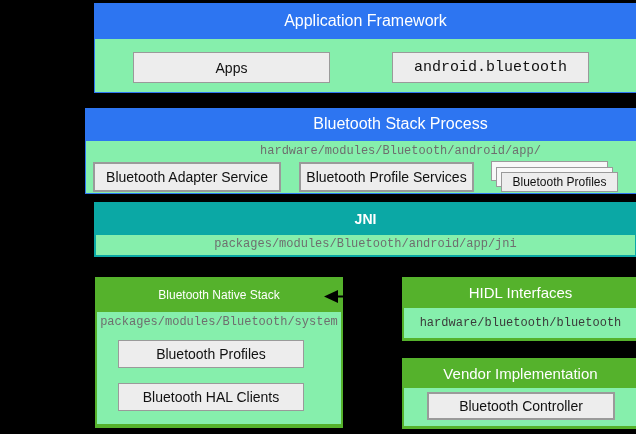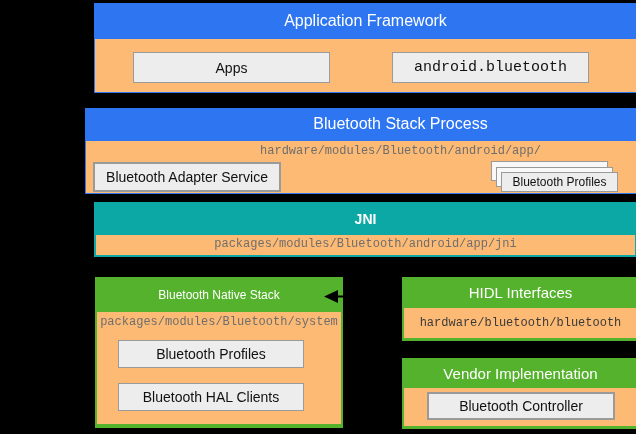--- a/index.html
+++ b/index.html
@@ -3,21 +3,21 @@
 <meta charset="utf-8">
 <style>
   html,body{margin:0;padding:0;background:#000;}
   .canvas{position:relative;width:636px;height:434px;background:#000;overflow:hidden;
           font-family:"Liberation Sans",sans-serif;}
   .block{position:absolute;box-sizing:border-box;margin-left:11px;}
   .hdr{display:flex;align-items:center;justify-content:center;color:#fff;box-sizing:border-box;}
   .blue-bg{background:var(--blue);}
   .teal-bg{background:var(--teal);}
   .green-bg{background:var(--green);}
-  .body{position:absolute;background:#fdba74;box-sizing:border-box;}
+  .body{position:absolute;background:#86efac;box-sizing:border-box;}
   .gbox{position:absolute;box-sizing:border-box;background:var(--box_bg);
         border:1px solid var(--box_border);display:flex;align-items:center;justify-content:center;
         color:#111;}
   .gbox.thick{border-width:2px;}
   .mono{font-family:"Liberation Mono",monospace;}
   .path{position:absolute;left:0;right:0;text-align:center;
         font-family:"Liberation Mono",monospace;font-size:12px;}
   .path.gray{color:var(--path_gray);}
   .path.dark{color:var(--path_dark);}
   .ghost{position:absolute;box-sizing:border-box;background:#f8f8f8;border:1px solid var(--box_border);}
@@ -80,20 +80,21 @@
       <div class="gbox apps">Apps</div>
       <div class="gbox abt mono">android.bluetooth</div>
     </div>
   </section>
 
   <section class="block s2">
     <div class="hdr blue-bg">Bluetooth Stack Process</div>
     <div class="body">
       <div class="path gray">hardware/modules/Bluetooth/android/app/</div>
       <div class="gbox thick bas">Bluetooth Adapter Service</div>
+      <div class="gbox thick bps">Bluetooth Profile Services</div>
       <div class="ghost ghost1"></div>
       <div class="ghost ghost2"></div>
       <div class="gbox bpf">Bluetooth Profiles</div>
     </div>
   </section>
 
   <section class="block s3 teal-bg">
     <div class="hdr">JNI</div>
     <div class="body strip">
       <div class="path gray">packages/modules/Bluetooth/android/app/jni</div>

